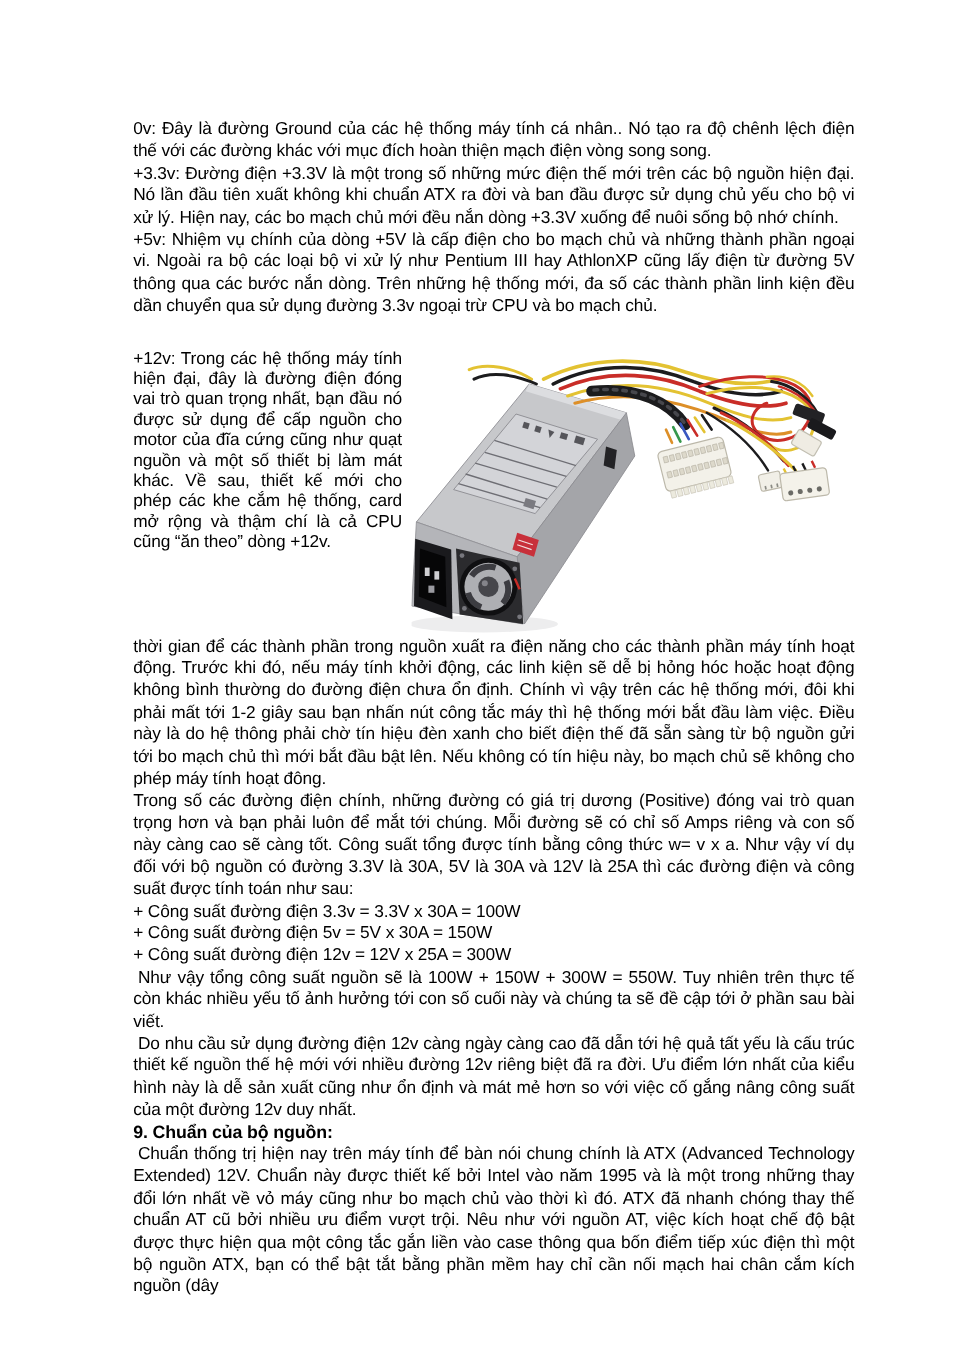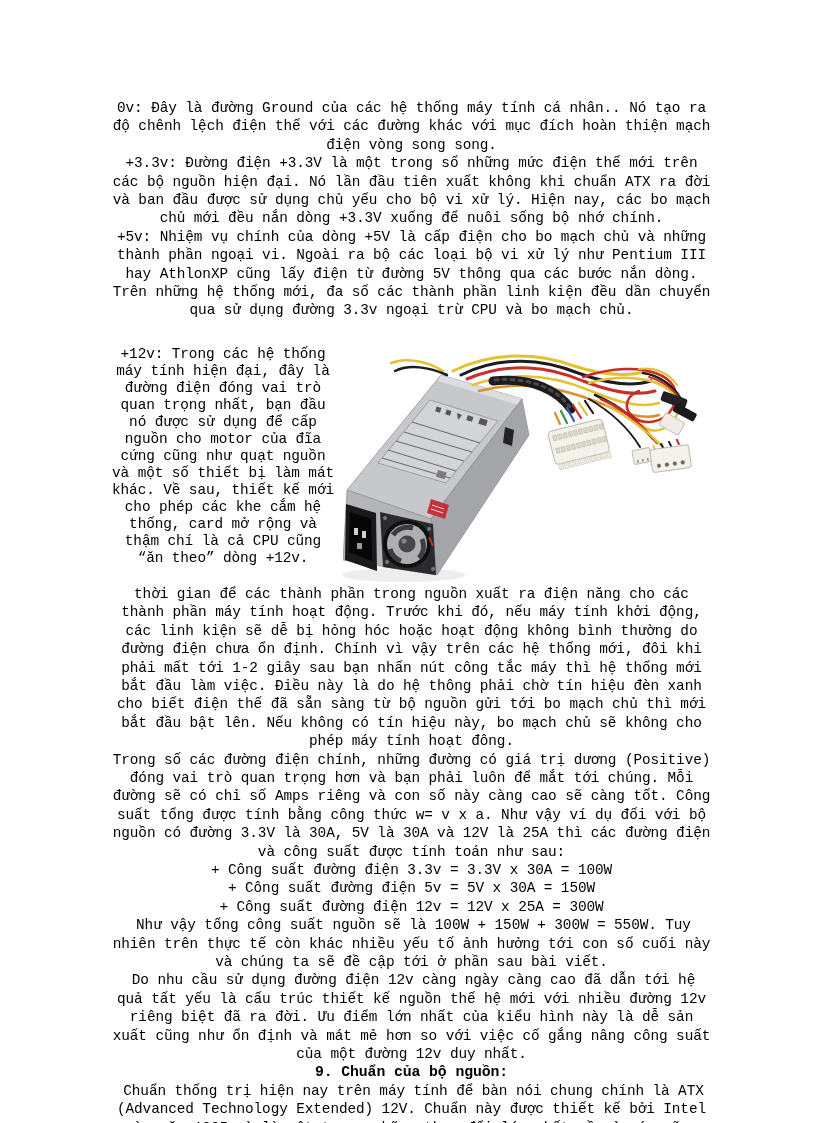--- a/index.html
+++ b/index.html
@@ -1,31 +1,31 @@
 <!DOCTYPE html>
 <html lang="vi"><head>
 <meta charset="utf-8">
 <style>
   html,body{margin:0;padding:0;background:#ffffff;}
   .page{
     position:relative;
     width:816px;height:1123px;
     background:#ffffff;
     overflow:hidden;
-    font-family:Liberation Mono, monospace;
+    font-family:Liberation Sans, sans-serif;
     color:#000000;
   }
   .content{
     position:absolute;
     left:111px;top:99px;width:601px;
     font-size:14.4px;line-height:18.4px;
     letter-spacing:-0.1px;
     text-align:justify;
   }
-  .content p{margin:0;padding:0;text-align:center;}
+  .content p{margin:0;padding:0;}
   .para{margin:0;}
   .indent{text-indent:4px;}
   .wrap-row{display:flex;align-items:flex-start;margin-top:26px;}
   .narrow-col{width:224px;margin-right:8px;line-height:17px;flex:none;}
   .psu-figure{width:369px;height:238px;flex:none;margin-top:1px;}
   .heading{font-weight:bold;font-size:14.8px;}
   .formula{text-align:left;}
   svg{display:block;}
   
   .w-yellow{stroke:#e3c232;} .w-red{stroke:#c92d28;} .w-black{stroke:#1c1c1e;}

